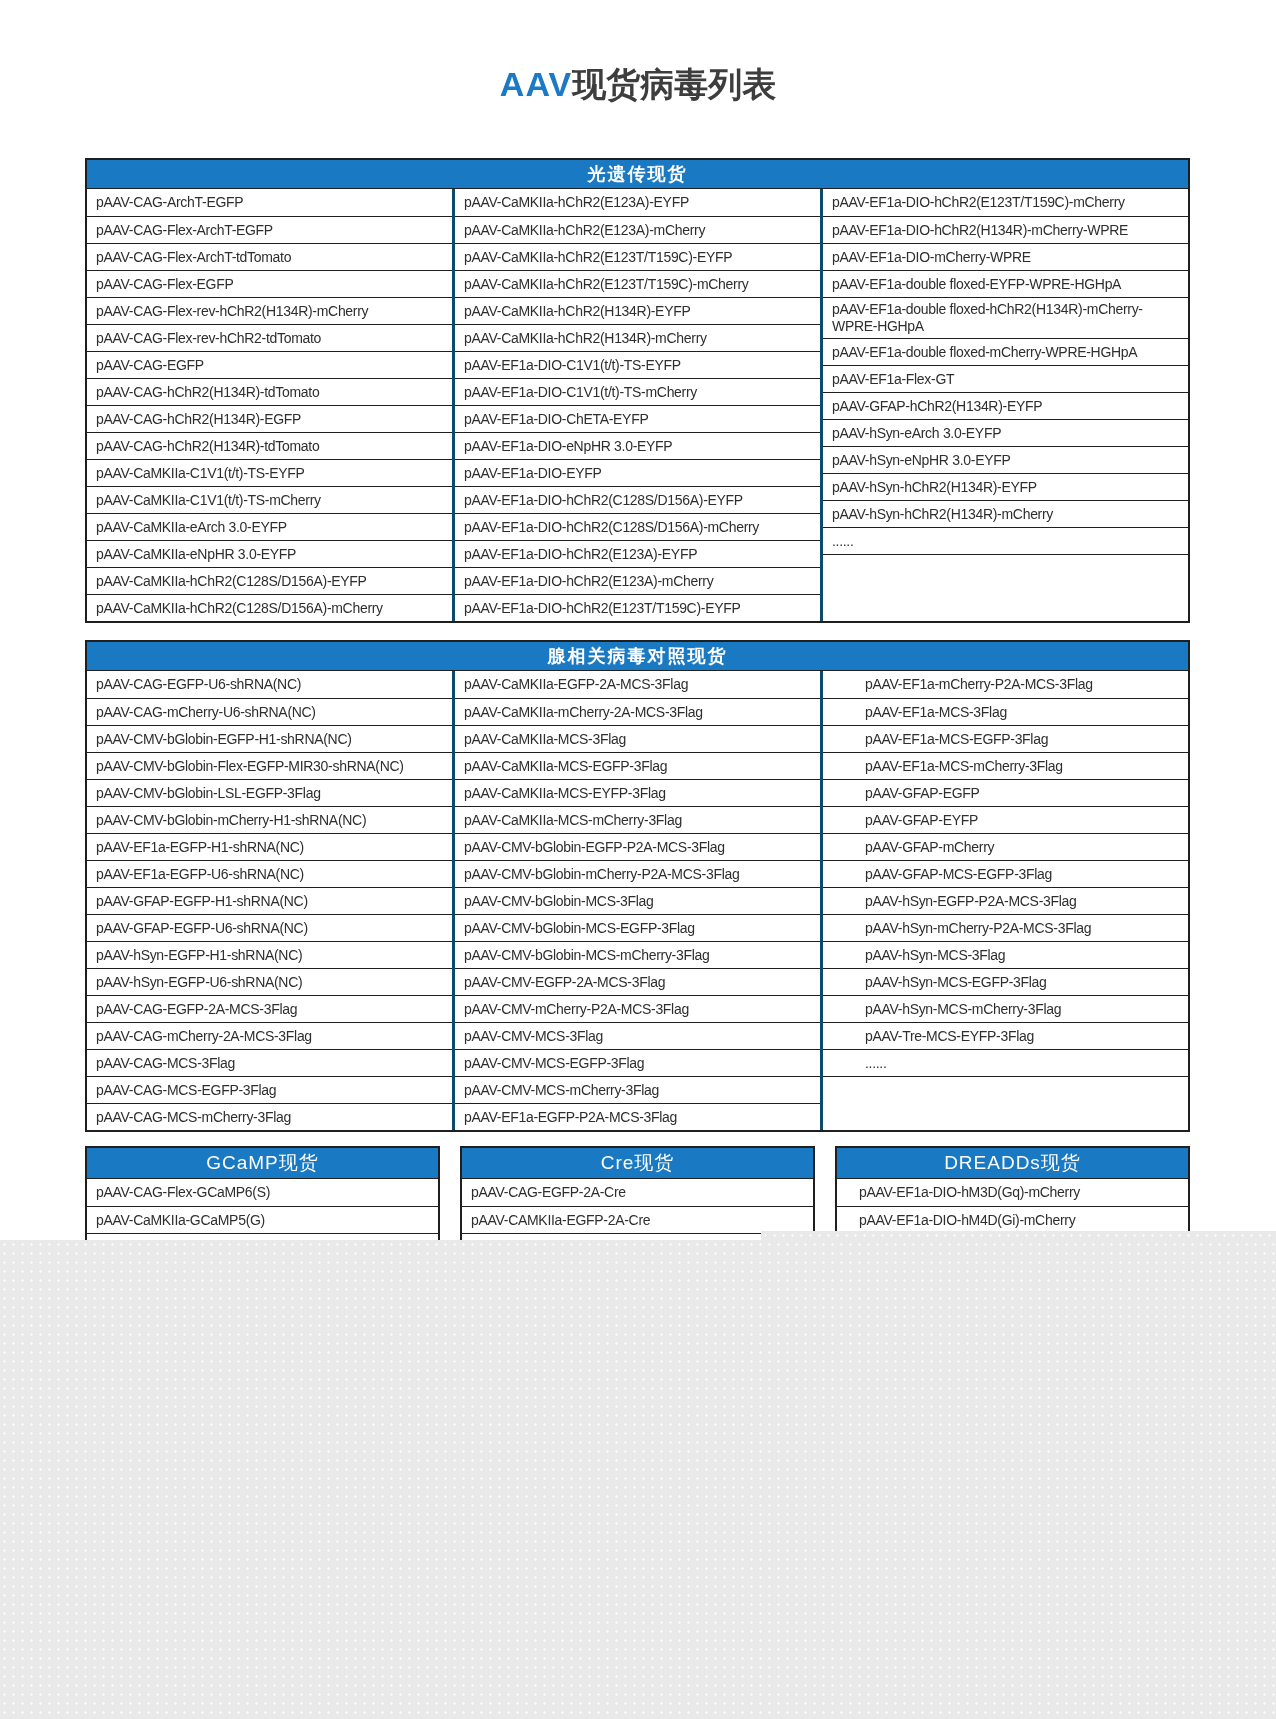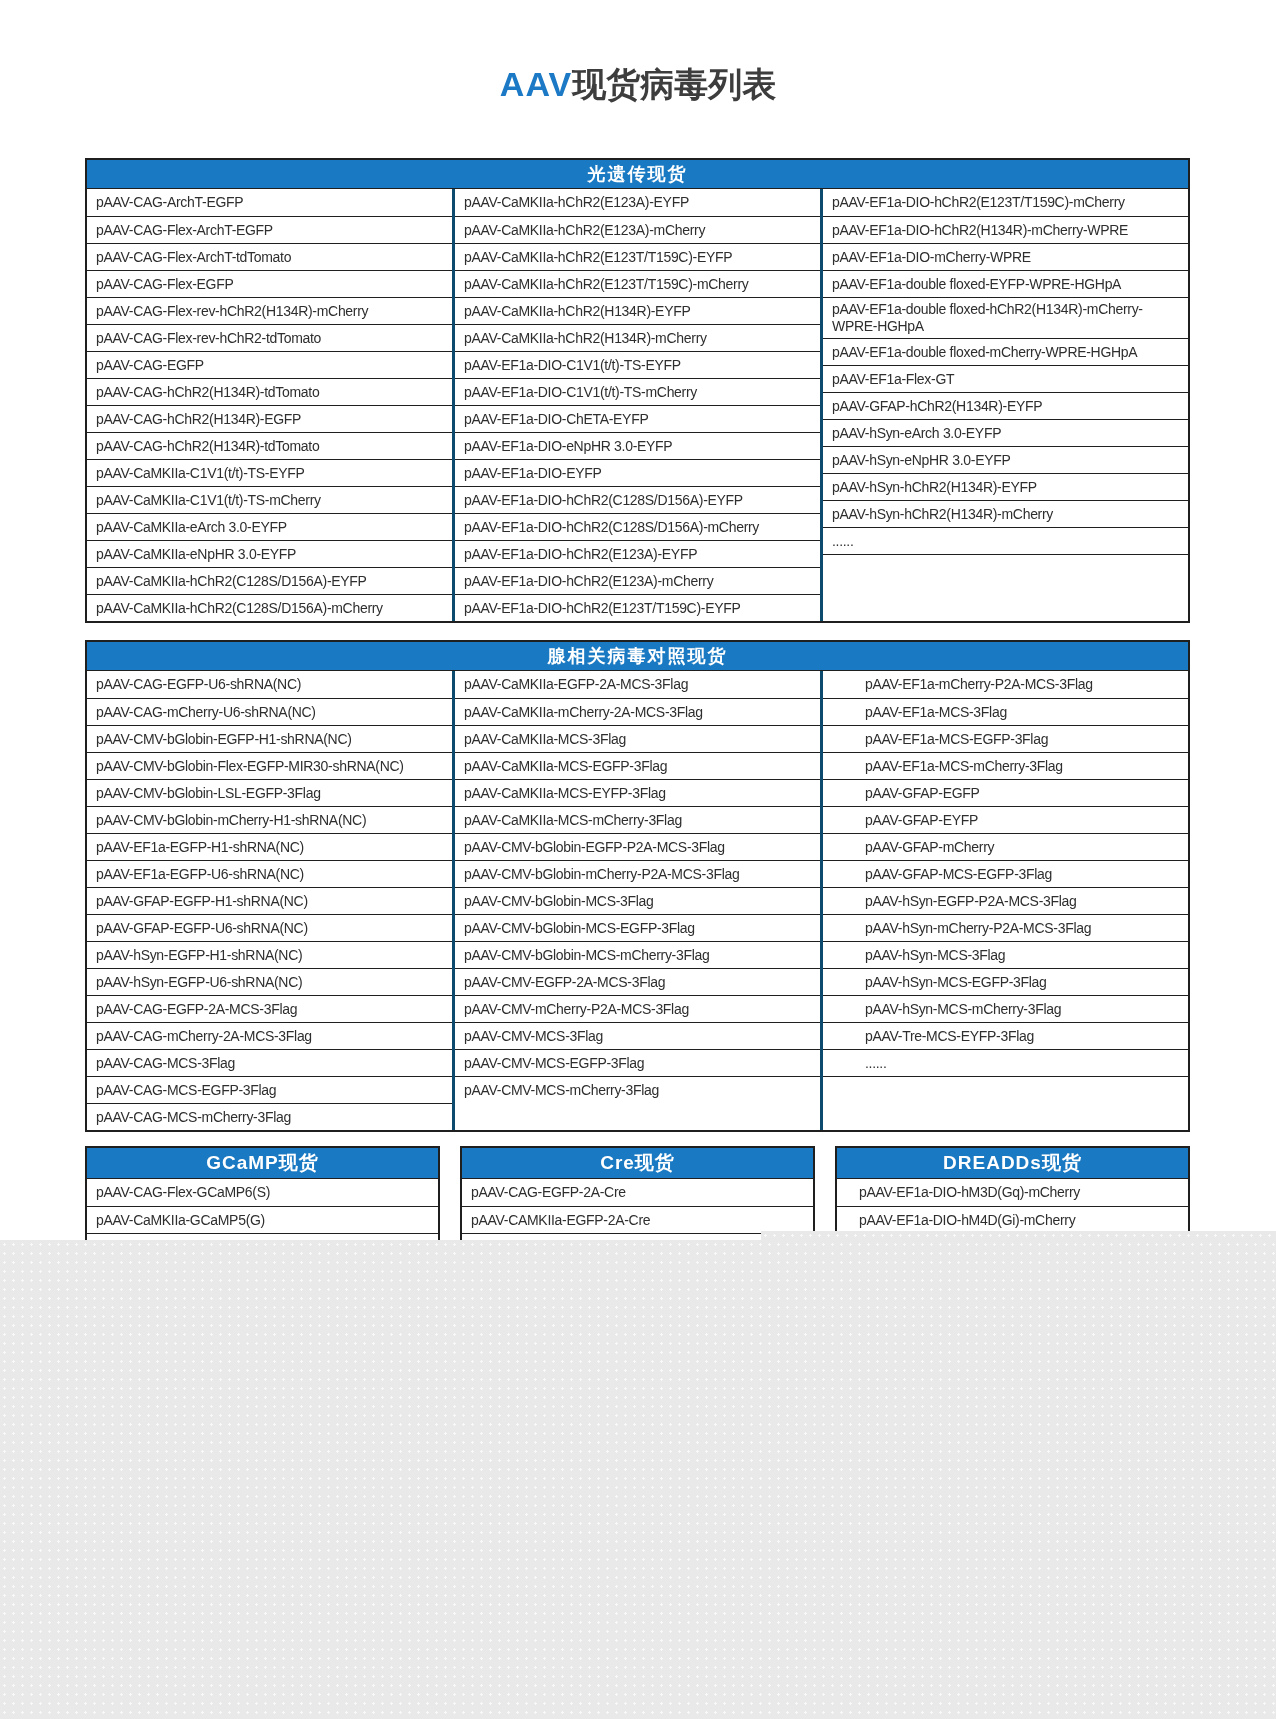--- a/index.html
+++ b/index.html
@@ -38,21 +38,21 @@
   #table2 .tcol:nth-child(3) .cell{padding-left:42px;}
 
   .minis{
     position:absolute;top:1146px;left:85px;width:1105px;
     display:flex;gap:20px;
   }
   .mini{
     flex:1;border:2px solid #1f1f1f;background:#fff;box-sizing:border-box;
   }
   .mini .mhead{
-    background:#1979c2;color:#fff;font-weight:bold;text-align:center;
+    background:#1979c2;color:#fff;font-weight:normal;text-align:center;
     height:30px;line-height:30px;font-size:19px;border-bottom:1px solid #1f1f1f;
     letter-spacing:1px;
   }
   .mini .cell{height:27px;}
   .mini:nth-child(3) .cell{padding-left:22px;}
 
   .gray-area{
     position:absolute;left:0;top:1240px;width:1276px;bottom:0;
     background-color:#e9e9e9;
     background-image:radial-gradient(circle, #f9f9f9 1px, transparent 1.4px);
@@ -164,20 +164,21 @@
         <div class="cell">pAAV-CMV-bGlobin-EGFP-P2A-MCS-3Flag</div>
         <div class="cell">pAAV-CMV-bGlobin-mCherry-P2A-MCS-3Flag</div>
         <div class="cell">pAAV-CMV-bGlobin-MCS-3Flag</div>
         <div class="cell">pAAV-CMV-bGlobin-MCS-EGFP-3Flag</div>
         <div class="cell">pAAV-CMV-bGlobin-MCS-mCherry-3Flag</div>
         <div class="cell">pAAV-CMV-EGFP-2A-MCS-3Flag</div>
         <div class="cell">pAAV-CMV-mCherry-P2A-MCS-3Flag</div>
         <div class="cell">pAAV-CMV-MCS-3Flag</div>
         <div class="cell">pAAV-CMV-MCS-EGFP-3Flag</div>
         <div class="cell">pAAV-CMV-MCS-mCherry-3Flag</div>
+        <div class="cell">pAAV-EF1a-EGFP-P2A-MCS-3Flag</div>
       </div>
     <div class="tcol">
         <div class="cell">pAAV-EF1a-mCherry-P2A-MCS-3Flag</div>
         <div class="cell">pAAV-EF1a-MCS-3Flag</div>
         <div class="cell">pAAV-EF1a-MCS-EGFP-3Flag</div>
         <div class="cell">pAAV-EF1a-MCS-mCherry-3Flag</div>
         <div class="cell">pAAV-GFAP-EGFP</div>
         <div class="cell">pAAV-GFAP-EYFP</div>
         <div class="cell">pAAV-GFAP-mCherry</div>
         <div class="cell">pAAV-GFAP-MCS-EGFP-3Flag</div>

